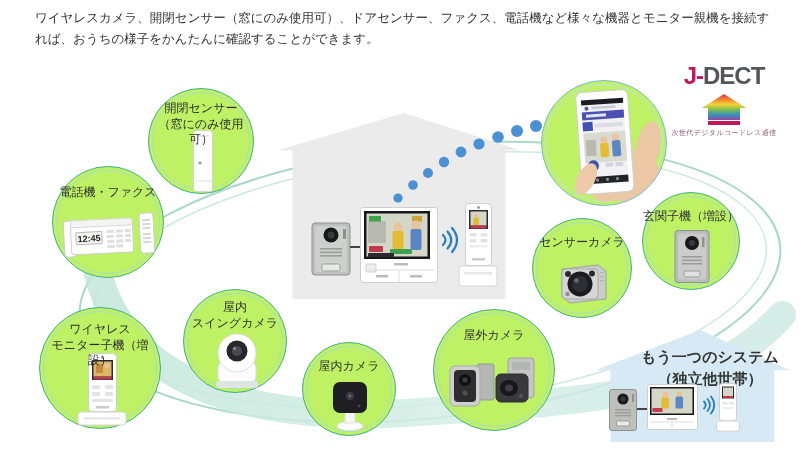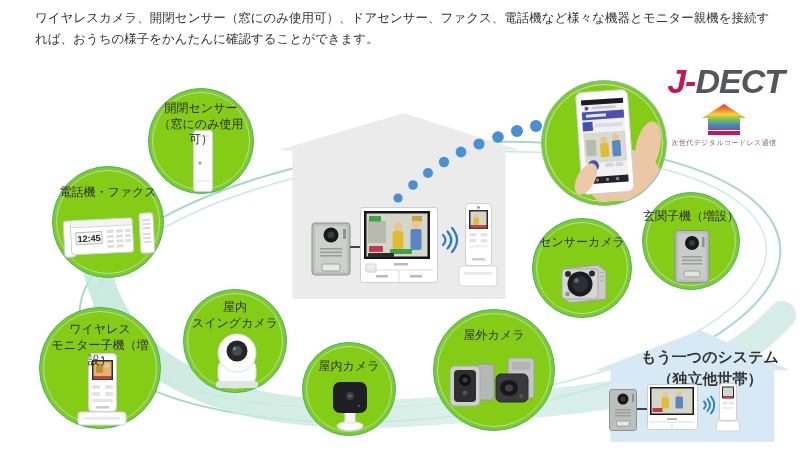--- a/index.html
+++ b/index.html
@@ -19,42 +19,42 @@
   .house-main{position:absolute;left:278px;top:113px;width:242px;height:186px;background:#ebebeb;
       clip-path:polygon(52% 0,100% 20%,94% 20%,94% 100%,6% 100%,6% 20%,0 20%);z-index:2;}
   .house-other{position:absolute;left:595px;top:330px;width:195px;height:112px;background:#d6e9f4;
       clip-path:polygon(54% 0,100% 36%,92% 36%,92% 100%,8% 100%,8% 36%,0 36%);z-index:2;}
   .other-label{position:absolute;left:620px;top:346px;width:180px;text-align:center;z-index:3;
       font-size:15px;font-weight:bold;color:#333;line-height:1.45;white-space:pre-line;}
 
   .dev-abs{position:absolute;}
 
   
-  .bubble{position:absolute;border-radius:50%;background:#84cc16;border:1.5px solid #3fae94;z-index:4;box-sizing:border-box;}
+  .bubble{position:absolute;border-radius:50%;background:#bef264;border:1.5px solid #3fae94;z-index:4;box-sizing:border-box;}
   .bubble::before{content:"";position:absolute;inset:3px;border:1px solid #a8dccd;border-radius:50%;}
   .bubble.blue{border-color:#79b9da;}
   .bubble.blue::before{border-color:#c0e0ef;}
   .b-label{position:absolute;left:0;right:0;text-align:center;font-size:12px;color:#2e2e2e;
       line-height:1.3;white-space:pre-line;z-index:2;}
   .b-dev{position:absolute;z-index:1;}
 
   
   #b-open  {left:148px;top:88px; width:106px;height:106px;}
   #b-phone {left:52px; top:166px;width:112px;height:112px;text-decoration:underline;}
   #b-wire  {left:39px; top:307px;width:122px;height:122px;}
   #b-swing {left:183px;top:289px;width:104px;height:104px;}
   #b-incam {left:302px;top:342px;width:94px; height:94px;}
   #b-outcam{left:433px;top:309px;width:122px;height:122px;}
   #b-sensor{left:532px;top:218px;width:100px;height:100px;}
   #b-door  {left:642px;top:192px;width:98px; height:98px;}
   #b-smart {left:541px;top:80px; width:126px;height:126px;overflow:hidden;}
 
   
   .logo{position:absolute;left:664px;top:64px;width:120px;text-align:center;z-index:5;}
-  .logo .brand{font-size:34px;font-weight:bold;font-style:italic;letter-spacing:-1px;line-height:1;text-align:right;}
+  .logo .brand{font-size:24px;font-weight:bold;letter-spacing:-1px;line-height:1;}
   .logo .j{color:#c4165c;}
   .logo .dect{color:#54565c;}
   .logo .caption{font-size:7px;color:#8c5a71;letter-spacing:.4px;margin-top:2px;}
   .logo svg{display:block;margin:6px auto 0;}
 </style>
 </head>
 <body>
 
 <div class="stage">
 

